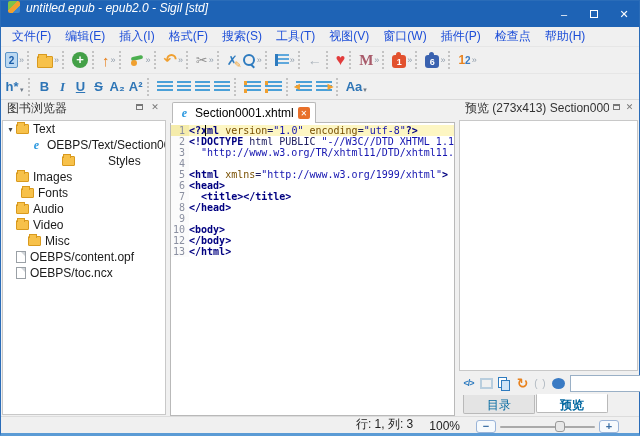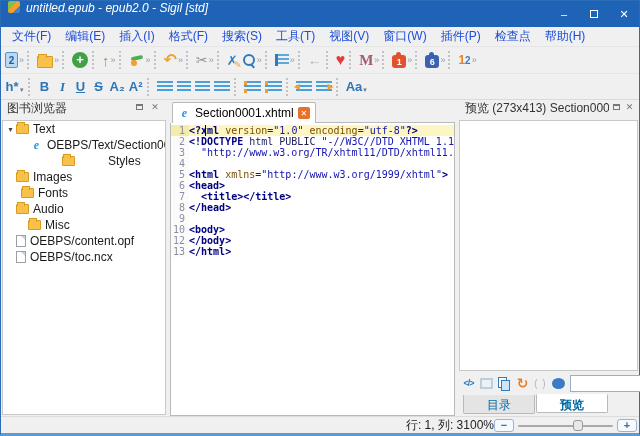--- a/index.html
+++ b/index.html
@@ -118,21 +118,21 @@
   .pv-copy::after { content:""; position:absolute; top:3px; left:3px; width:7px; height:9px; border:1px solid #2e7bbf; background:#cfe4f7; }
   .pv-refresh { color:#e8821e; font-size:14px; font-weight:bold; }
   .pv-brackets { color:#b0b8c0; font-size:10px; letter-spacing:1px; }
   .pv-dot { width:11px; height:11px; border-radius:50%; background:#3a7bc4; }
   .pvinput { flex:1 1 auto; height:17px; border:1px solid #9ab0c6; background:#fff; margin-right:2px; font-size:10px; padding:0 3px; }
   .pvtabs { height:21px; display:flex; align-items:flex-start; padding-left:4px; gap:1px; flex:0 0 auto; }
   .pvtab { height:19px; padding:2px 23px; border:1px solid #b9b9b9; border-top:none; border-radius:0 0 2px 2px; background:#e4e4e4; color:#0369a1; }
   .pvtab.active { background:#fff; border-top:1px solid #fff; margin-top:-1px; font-weight:bold; }
 
   
-  .statusbar { height:17px; background:#f0f0f0; border-top:1px solid #dcdcdc; display:flex; align-items:center; justify-content:flex-end; padding:0 2px; gap:0; flex:0 0 auto; }
+  .statusbar { height:17px; background:#f0f0f0; border-top:1px solid #dcdcdc; display:flex; align-items:flex-end; justify-content:flex-end; padding:0 20px; gap:16px; flex:0 0 auto; }
   .sbtext { color:#222; white-space:nowrap; }
   .zoomwrap { display:flex; align-items:center; gap:4px; }
   .zbtn { width:20px; height:13px; border:1px solid #9ab4d8; border-radius:3px; background:#f6fafd; color:#3a6ea5; font-size:11px; font-weight:bold; line-height:10px; text-align:center; }
   .ztrack { width:95px; height:13px; position:relative; }
   .ztrack::before { content:""; position:absolute; left:0; right:0; top:6px; height:2px; background:#aaa; border-radius:1px; }
   .zhandle { position:absolute; left:58%; top:1px; width:10px; height:11px; background:#e8e8e8; border:1px solid #999; border-radius:3px; }
 </style>
 </head>
 <body>
 
@@ -331,20 +331,25 @@
           </div>
           <div class="trow" style="padding-left: 7px;">
             <span class="arrow"></span>
             <span class="tico fold"></span>
             <span class="tlabel">Fonts</span>
           </div>
           <div class="trow" style="padding-left: 2px;">
             <span class="arrow"></span>
             <span class="tico fold"></span>
             <span class="tlabel">Audio</span>
+          </div>
+          <div class="trow" style="padding-left: 2px;">
+            <span class="arrow"></span>
+            <span class="tico fold"></span>
+            <span class="tlabel">Video</span>
           </div>
           <div class="trow" style="padding-left: 14px;">
             <span class="arrow"></span>
             <span class="tico fold"></span>
             <span class="tlabel">Misc</span>
           </div>
           <div class="trow" style="padding-left: 2px; text-align: right;">
             <span class="arrow"></span>
             <span class="tico page"></span>
             <span class="tlabel">OEBPS/content.opf</span>

